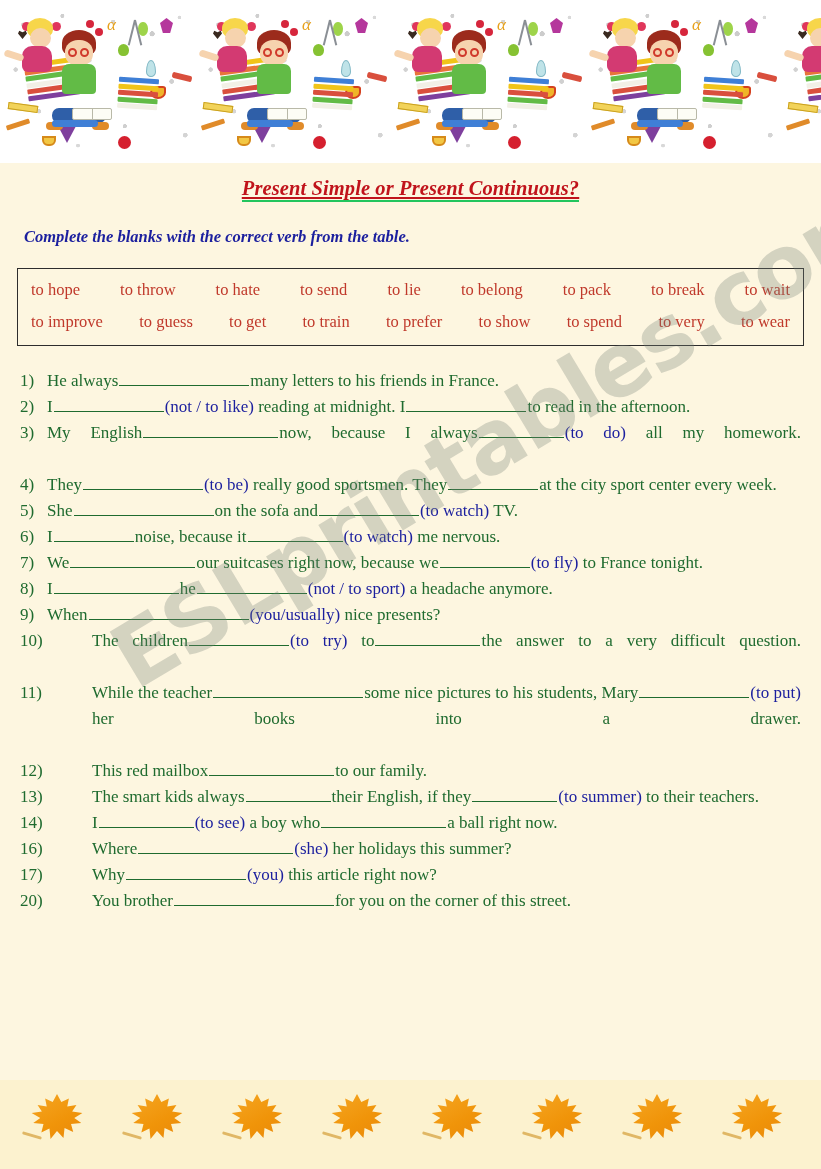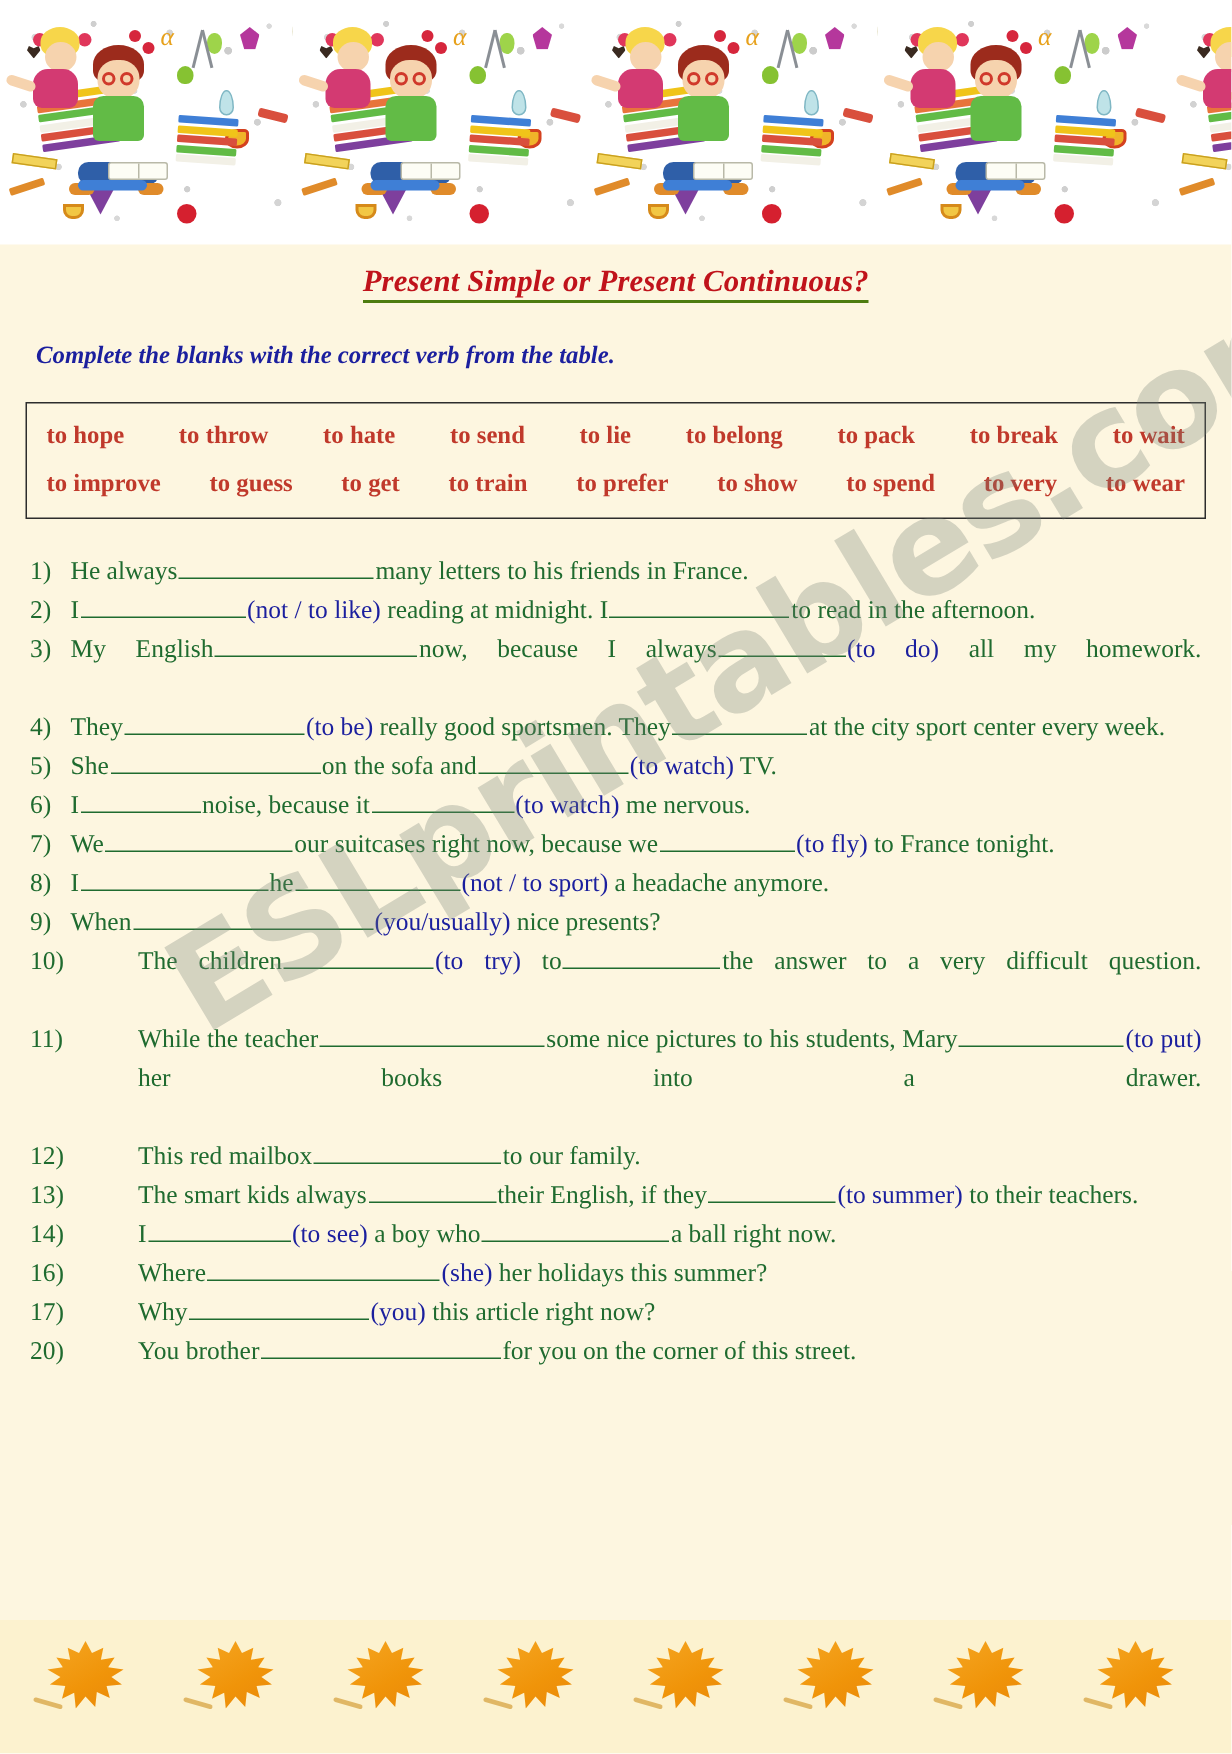--- a/index.html
+++ b/index.html
@@ -133,22 +133,23 @@
   #title {
     text-align: center;
     color: #c0131b;
     font-weight: bold;
     font-style: italic;
     font-size: 20.5px;
     margin-top: 14px;
     letter-spacing: .1px;
   }
   #title span {
-    border-bottom: 2px solid #4d7c0f;
+    border-bottom: 2px solid #22c55e;
     padding-bottom: 1px;
+    text-decoration: underline;
   }
 
   #instruction {
     color: #1b1f9e;
     font-weight: bold;
     font-style: italic;
     font-size: 16.5px;
     margin: 27px 0 0 24px;
   }
 
@@ -159,21 +160,20 @@
     background: transparent;
     padding: 8px 8px 10px 8px;
   }
   .verb-row {
     display: flex;
     justify-content: space-between;
     color: #c0392b;
     font-size: 16.5px;
     padding: 3px 4px;
     white-space: nowrap;
-    font-weight: bold;
   }
   .verb-row.second { padding-top: 9px; }
   .verb-row span { padding: 0 1px; }
 
   
   #exercises {
     margin: 22px 20px 0 20px;
     color: #1f6b2f;
     font-size: 17px;
     line-height: 1.53;

